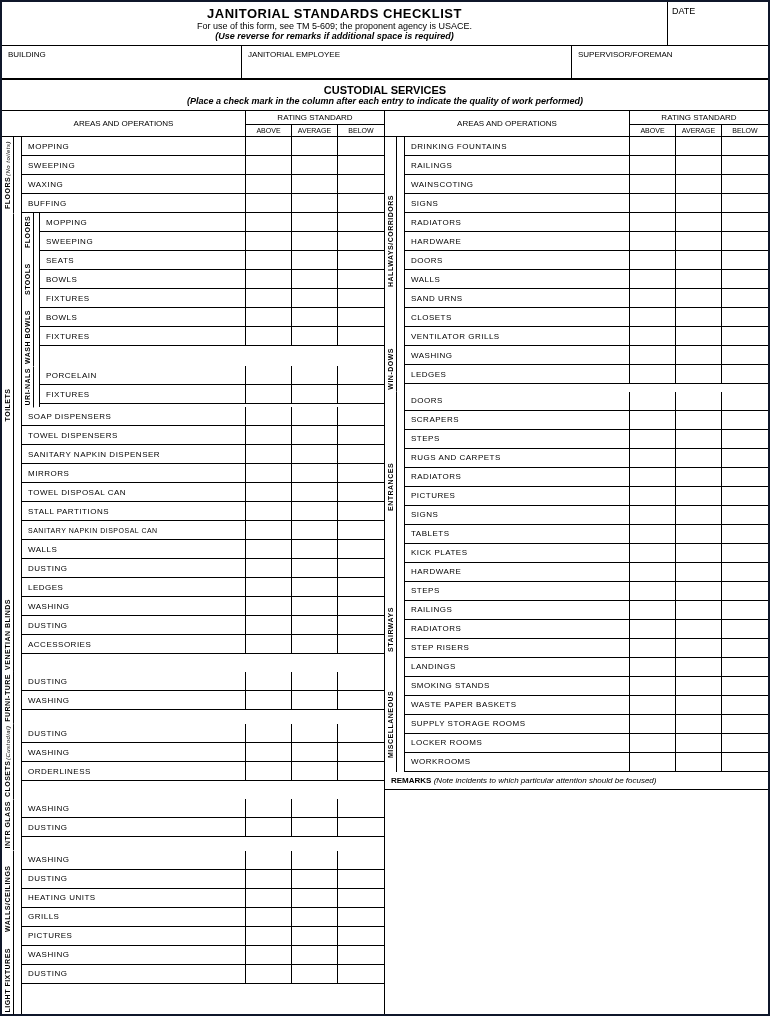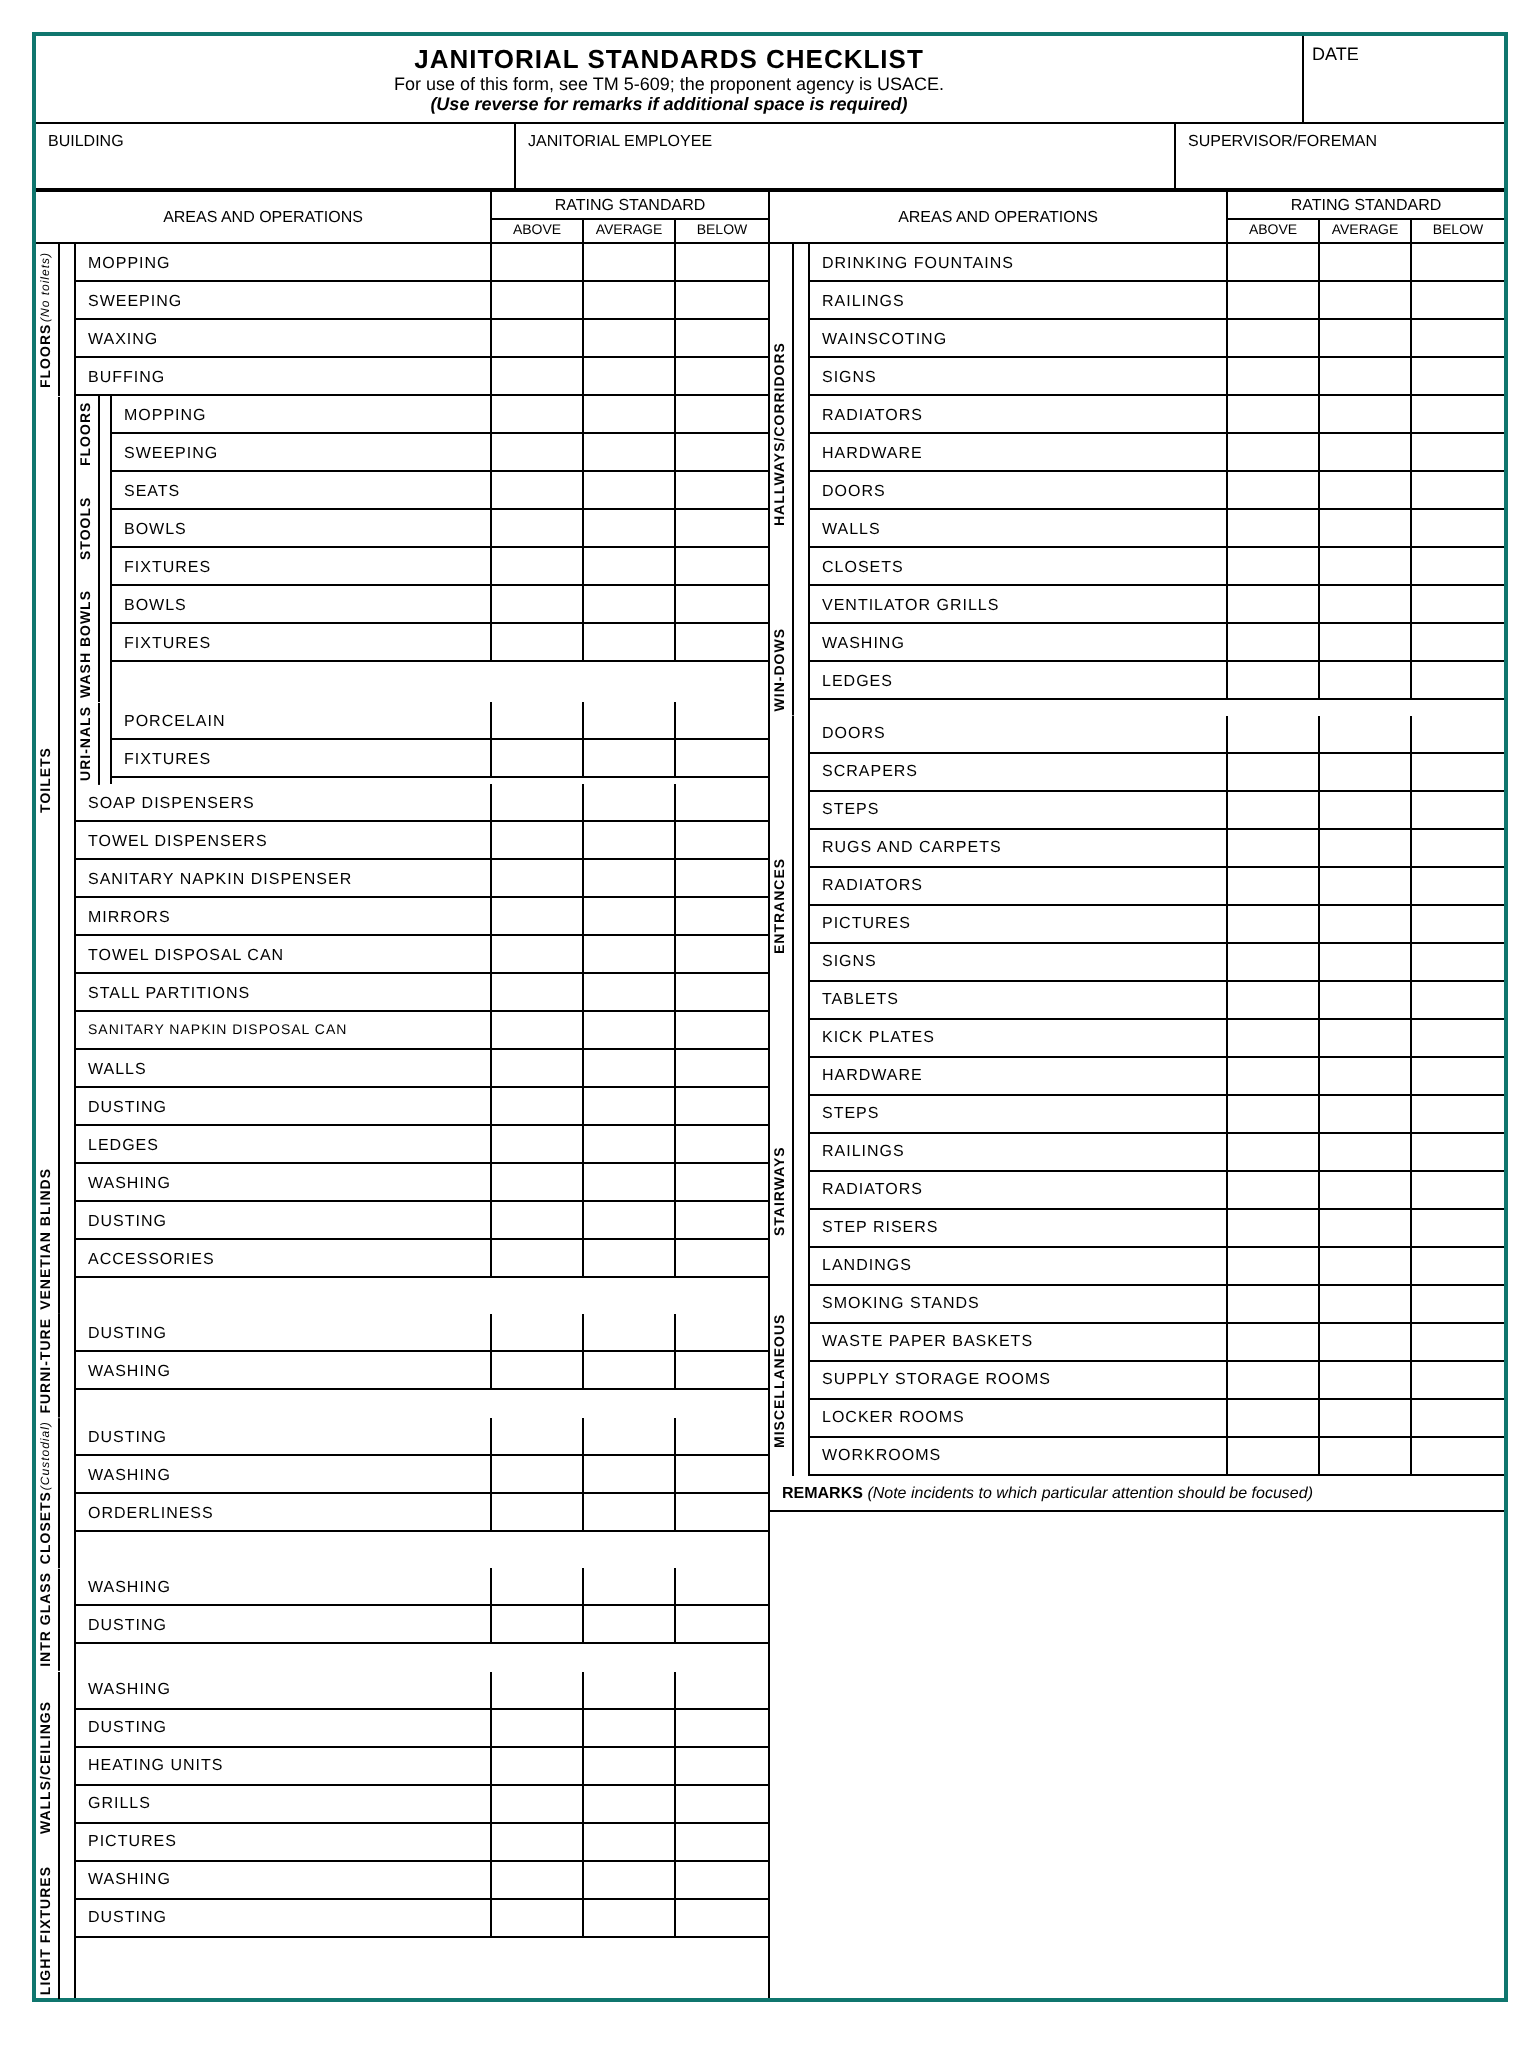--- a/index.html
+++ b/index.html
@@ -1,17 +1,17 @@
 <!DOCTYPE html>
 <html><head>
 <meta charset="utf-8">
 <style>
 *{box-sizing:border-box;margin:0;padding:0}
 body{font-family:Arial,Helvetica,sans-serif;font-size:9px;background:#fff;width:770px}
-.form{border:2px solid #0f766e;margin:16px}
+.form{border:2px solid #0f172a;margin:0}
 .header{display:flex;border-bottom:1px solid #000}
 .header-main{flex:1;text-align:center;padding:4px;border-right:1px solid #000}
 .title{font-weight:bold;font-size:13px;letter-spacing:0.5px}
 .sub1{font-size:9px}
 .sub2{font-size:9px;font-style:italic;font-weight:bold}
 .date-box{width:100px;padding:4px;font-size:9px}
 .info-row{display:flex;border-bottom:2px solid #000}
 .info-cell{border-right:1px solid #000;padding:4px 6px;min-height:32px;font-size:8px}
 .info-cell:last-child{border-right:none}
 .info-building{width:240px}
@@ -67,20 +67,24 @@
       <span>BUILDING</span>
     </div>
     <div class="info-cell info-employee">
       <span>JANITORIAL EMPLOYEE</span>
     </div>
     <div class="info-cell info-supervisor">
       <span>SUPERVISOR/FOREMAN</span>
     </div>
   </div>
 
+  <div class="section-header">
+    <div class="section-title">CUSTODIAL SERVICES</div>
+    <div class="section-sub">(Place a check mark in the column after each entry to indicate the quality of work performed)</div>
+  </div>
 
   <div class="cols">
     <div class="col col-left">
       <div class="col-header">
         <div class="area-ops">AREAS AND OPERATIONS</div>
         <div class="rating-group">
           <div class="rating-label">RATING STANDARD</div>
           <div class="rating-cols">
             <div class="rating-col">ABOVE</div>
             <div class="rating-col">AVERAGE</div>
@@ -476,20 +480,26 @@
                 <div class="check-cell"></div>
                 <div class="check-cell"></div>
               </div>
               <div class="row">
                 <div class="area-cell">WALLS</div>
                 <div class="check-cell"></div>
                 <div class="check-cell"></div>
                 <div class="check-cell"></div>
               </div>
               <div class="row">
+                <div class="area-cell">SAND URNS</div>
+                <div class="check-cell"></div>
+                <div class="check-cell"></div>
+                <div class="check-cell"></div>
+              </div>
+              <div class="row">
                 <div class="area-cell">CLOSETS</div>
                 <div class="check-cell"></div>
                 <div class="check-cell"></div>
                 <div class="check-cell"></div>
               </div>
               <div class="row">
                 <div class="area-cell">VENTILATOR GRILLS</div>
                 <div class="check-cell"></div>
                 <div class="check-cell"></div>
                 <div class="check-cell"></div>

